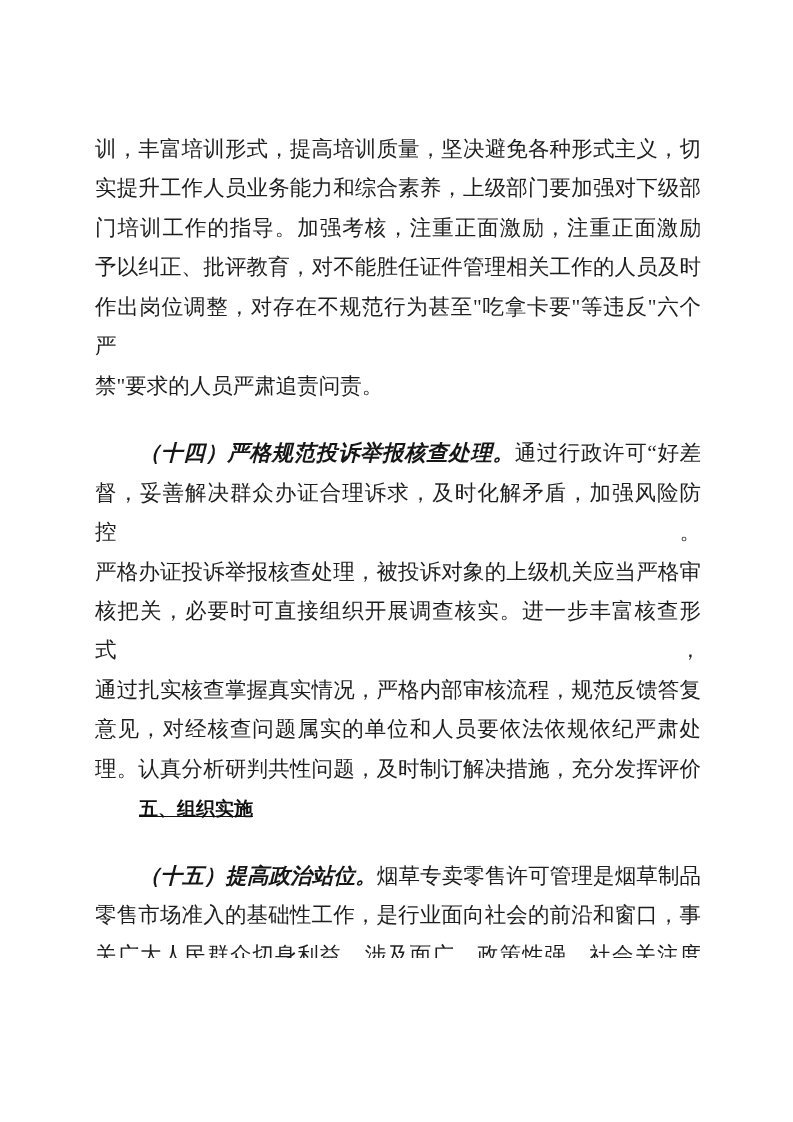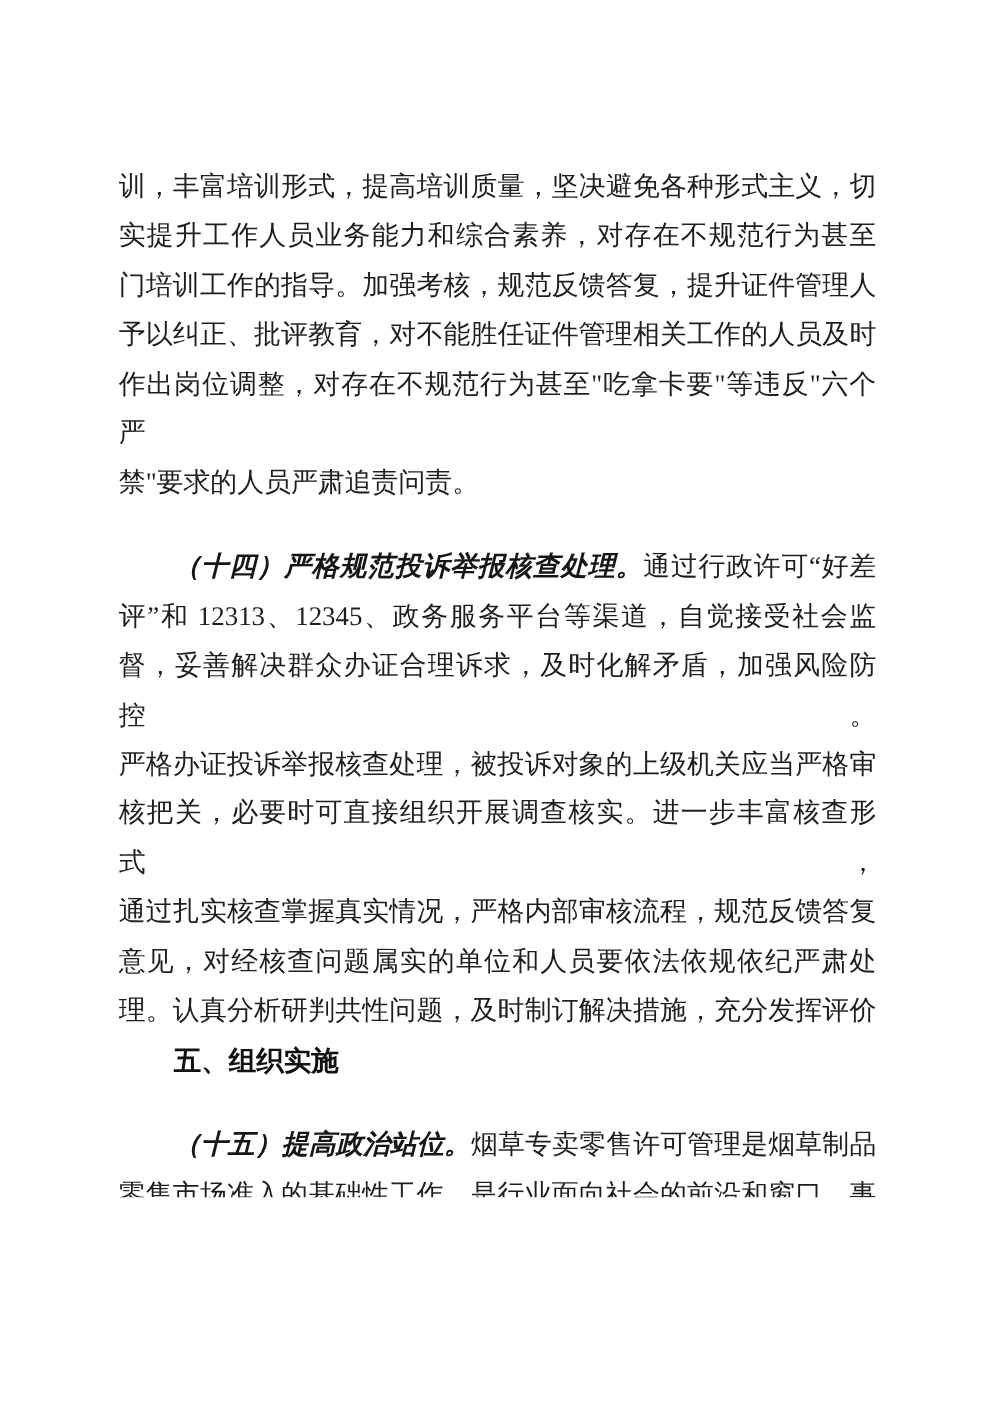--- a/index.html
+++ b/index.html
@@ -32,24 +32,25 @@
   .line.end {
     text-align-last: left;
   }
   .line.indent {
     text-indent: 44px;
     margin-top: 28px;
   }
   .line.heading {
     font-family: "Liberation Sans", sans-serif;
     font-weight: bold;
-    font-size: 22px;
+    font-size: 19px;
     text-align-last: left;
     text-indent: 44px;
     color: #111111;
+    text-decoration: underline;
   }
   .lead {
     font-weight: bold;
     font-style: italic;
     color: #161616;
   }
   .pagenum {
     position: absolute;
     top: 1008px;
     right: 112px;
@@ -58,29 +59,28 @@
     color: #3a3a3a;
     font-family: "Liberation Serif", serif;
   }
 </style>
 </head>
 <body>
 
 <div class="page">
   <div class="textblock">
     <div class="line">训，丰富培训形式，提高培训质量，坚决避免各种形式主义，切</div>
-    <div class="line">实提升工作人员业务能力和综合素养，对存在不规范行为甚至</div>
-    <div class="line">门培训工作的指导。加强考核，规范反馈答复，提升证件管理人</div>
+    <div class="line">实提升工作人员业务能力和综合素养，上级部门要加强对下级部</div>
+    <div class="line">门培训工作的指导。加强考核，注重正面激励，注重正面激励</div>
     <div class="line">予以纠正、批评教育，对不能胜任证件管理相关工作的人员及时</div>
     <div class="line">作出岗位调整，对存在不规范行为甚至"吃拿卡要"等违反"六个严</div>
     <div class="line end">禁"要求的人员严肃追责问责。</div>
     <div class="line indent">
       <span class="lead">（十四）严格规范投诉举报核查处理。</span><span>通过行政许可“好差</span>
     </div>
-    <div class="line">评”和 12313、12345、政务服务平台等渠道，自觉接受社会监</div>
     <div class="line">督，妥善解决群众办证合理诉求，及时化解矛盾，加强风险防控。</div>
     <div class="line">严格办证投诉举报核查处理，被投诉对象的上级机关应当严格审</div>
     <div class="line">核把关，必要时可直接组织开展调查核实。进一步丰富核查形式，</div>
     <div class="line">通过扎实核查掌握真实情况，严格内部审核流程，规范反馈答复</div>
     <div class="line">意见，对经核查问题属实的单位和人员要依法依规依纪严肃处</div>
     <div class="line">理。认真分析研判共性问题，及时制订解决措施，充分发挥评价</div>
     <div class="line heading">五、组织实施</div>
     <div class="line indent">
       <span class="lead">（十五）提高政治站位。</span><span>烟草专卖零售许可管理是烟草制品</span>
     </div>

